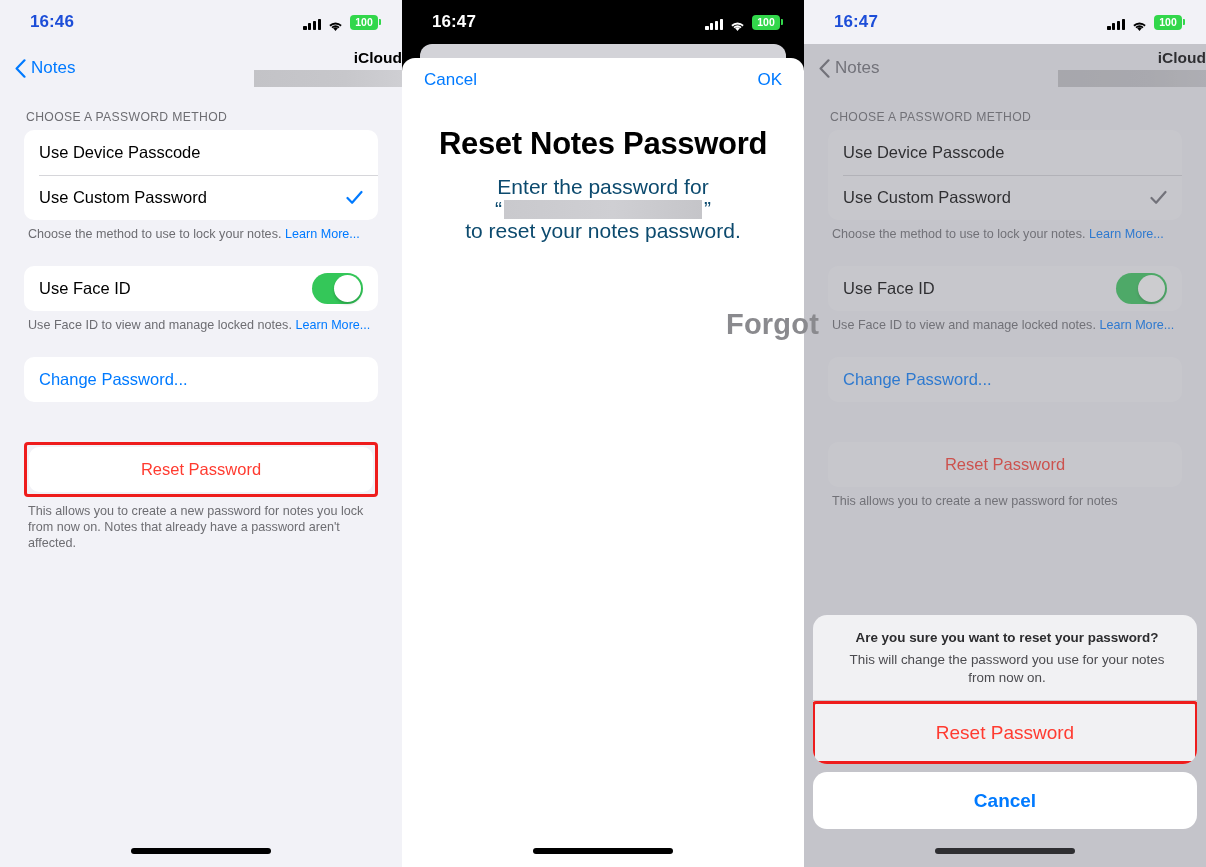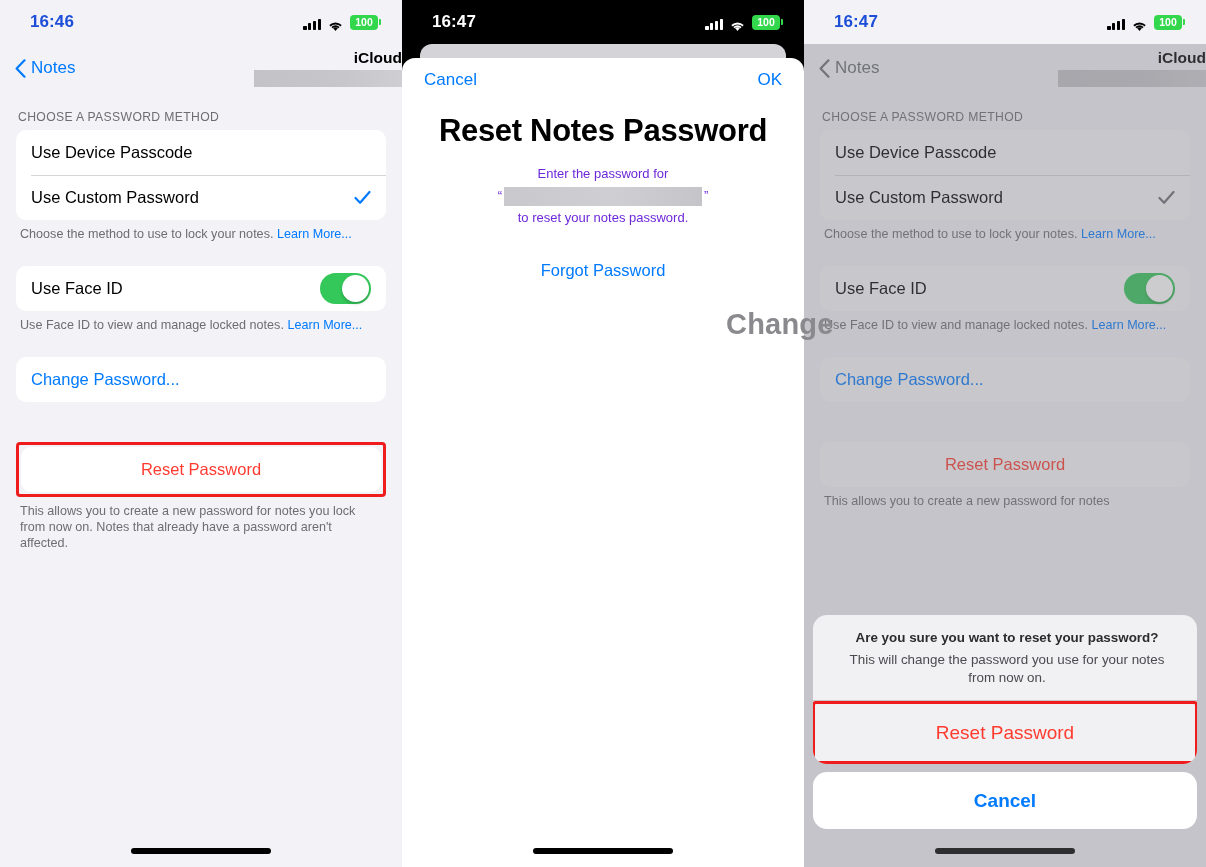--- a/index.html
+++ b/index.html
@@ -91,21 +91,21 @@
   }
   .redact-bar {
     display: inline-block;
     width: 148px; height: 17px;
     background: linear-gradient(90deg,#c3c3c7 0%,#c7c7cb 62%,#cfcfd3 100%);
     margin-top: 2px;
     vertical-align: middle;
   }
 
   
-  .content { padding: 0 16px; }
+  .content { padding: 0 24px; }
   .group-header {
     font-size: 12.2px;
     color: #6d6d72;
     letter-spacing: .35px;
     padding: 18px 2px 6px 2px;
     text-transform: uppercase;
   }
   .card {
     background: #ffffff;
     border-radius: 10px;
@@ -196,28 +196,28 @@
     height: 44px;
     font-size: 17px;
     color: #007aff;
   }
   .sheet-title {
     text-align:center;
     font-size: 31px;
     font-weight: bold;
     line-height: 36px;
     color:#000;
-    margin-top: 11px;
+    margin-top: 24px;
     letter-spacing:-.3px;
   }
   .sheet-sub {
     text-align:center;
-    font-size: 13px;
+    font-size: 21px;
     line-height: 22px;
-    color:#6d28d9;
+    color:#0c4a6e;
     margin-top: 14px;
   }
   .quote-line { display:flex; align-items:center; justify-content:center; gap:2px; }
   .quote-redact {
     display:inline-block;
     width: 198px; height: 19px;
     background: linear-gradient(90deg,#c9c9cd 0%,#cfcfd3 55%,#c5c5c9 100%);
     vertical-align: middle;
   }
   .pw-field {
@@ -441,21 +441,20 @@
         <div>Enter the password for</div>
         <div class="quote-line">
           <span>“</span>
           <span class="quote-redact"></span>
           <span>”</span>
         </div>
         <div>to reset your notes password.</div>
       </div>
 
 
-      <div class="forgot">Forgot Password</div>
     </div>
 
     <div class="home-ind"></div>
   </div>
 
   <div class="panel p3">
 
     <div class="statusbar">
       <div class="sb-time">16:47</div>
       <div class="sb-right">
@@ -553,14 +552,14 @@
         <div class="alert-hl">
           <div class="alert-action">Reset Password</div>
         </div>
       </div>
       <div class="alert-cancel">Cancel</div>
     </div>
 
     <div class="home-ind"></div>
   </div>
 
-  <div class="watermark">Change</div>
+  <div class="watermark">Forgot</div>
 </div>
 
 </body></html>

